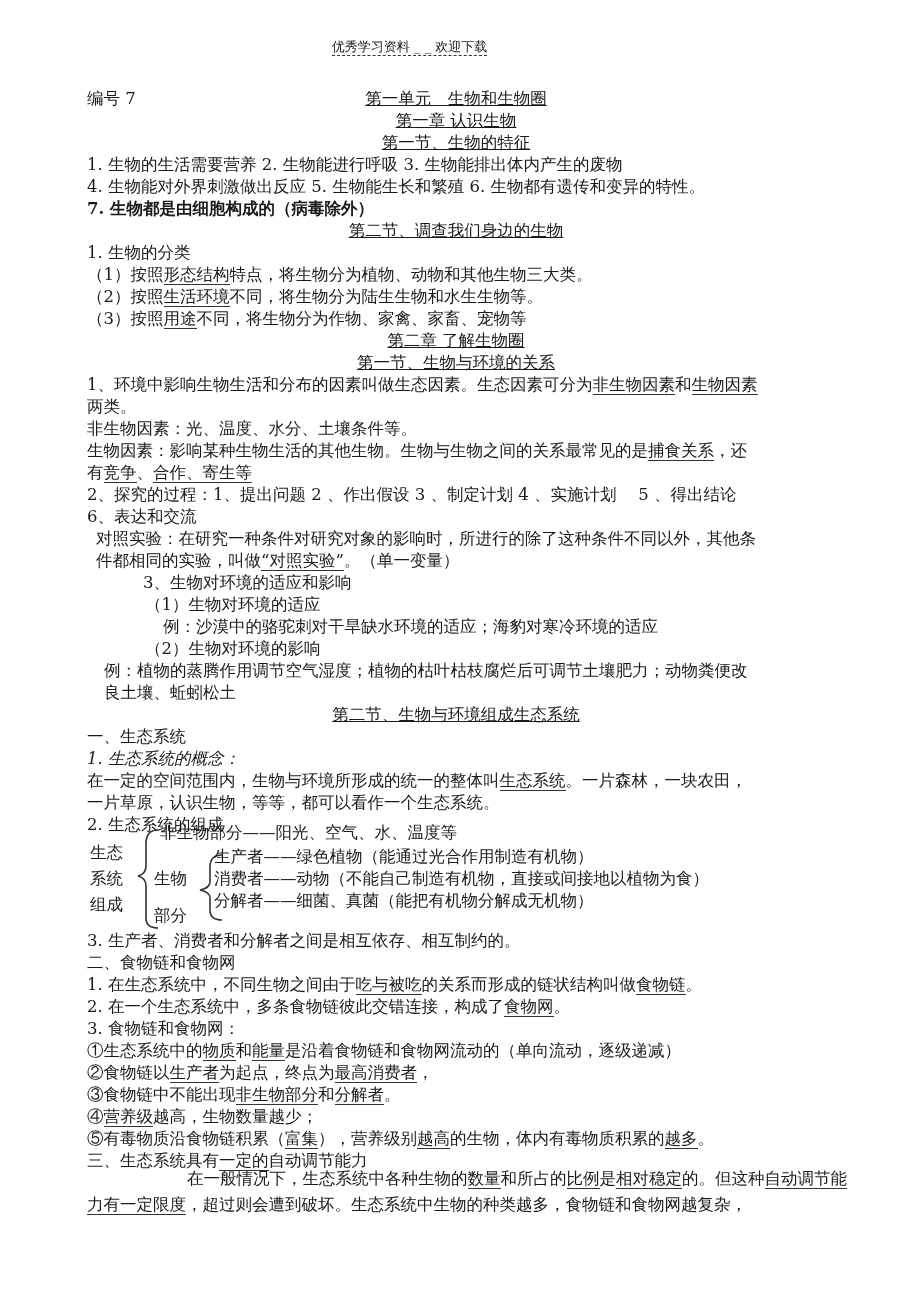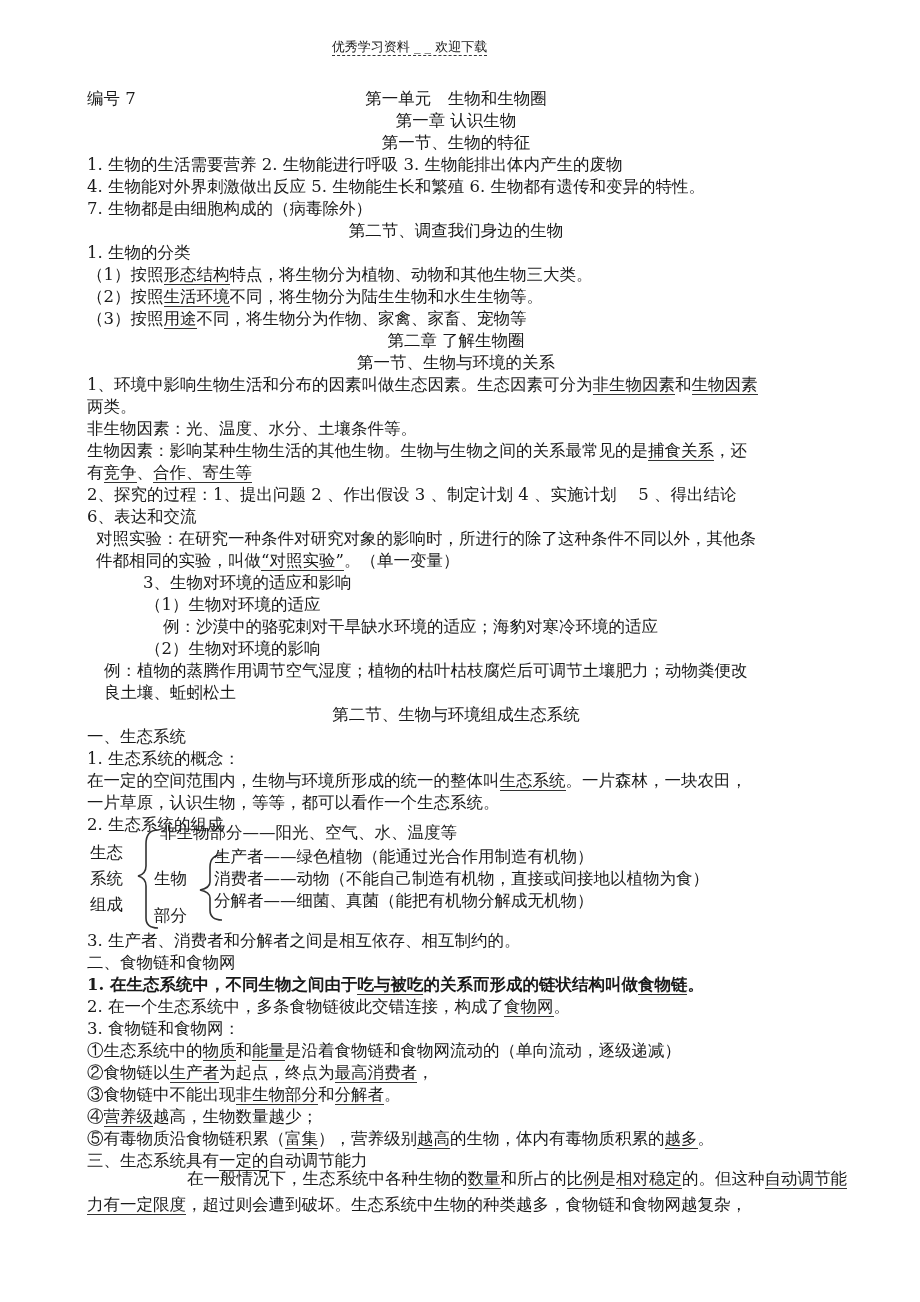--- a/index.html
+++ b/index.html
@@ -2,38 +2,38 @@
 <html><head>
 <meta charset="utf-8">
 <style>
   html, body { margin:0; padding:0; background:#ffffff; }
   body { width:920px; height:1302px; position:relative; overflow:hidden;
          font-family:"DejaVu Serif", "Liberation Serif", serif; color:#1a1a1a; }
   .hdr { position:absolute; left:0; width:819px; top:38px; text-align:center;
          font-size:13px; letter-spacing:0px; }
   .hdr span { border-bottom:1px dashed #333; padding-bottom:1px; }
   .line { position:absolute; left:87px; width:760px; font-size:16.5px; line-height:22px; white-space:nowrap; }
-  .center { left:0; width:912px; text-align:center; }
+  .center { left:0; width:912px; text-align:center;text-decoration:underline; }
   u, .u { text-decoration:none; border-bottom:1.5px solid #333; }
   .diagram { position:absolute; left:90px; top:822px; width:700px; height:108px; font-size:16.5px; }
   .diagram div { position:absolute; white-space:nowrap; }
   svg { position:absolute; left:0; top:0; }
 </style>
 </head>
 <body>
 
 <div class="hdr"><span>优秀学习资料 _ _ 欢迎下载</span></div>
 
 <div class="line" style="top:88px;">编号 7</div>
 <div class="line center" style="top:88px;">第一单元　生物和生物圈</div>
 <div class="line center" style="top:110px;">第一章 认识生物</div>
 <div class="line center" style="top:132px;">第一节、生物的特征</div>
 <div class="line" style="top:154px;">1. 生物的生活需要营养 2. 生物能进行呼吸 3. 生物能排出体内产生的废物</div>
 <div class="line" style="top:176px;">4. 生物能对外界刺激做出反应 5. 生物能生长和繁殖 6. 生物都有遗传和变异的特性。</div>
-<div class="line" style="top:198px;">7. 生物都是由细胞构成的（病毒除外）</div>
+<div class="line" style="top:198px;font-weight:bold;">7. 生物都是由细胞构成的（病毒除外）</div>
 <div class="line center" style="top:220px;">第二节、调查我们身边的生物</div>
 <div class="line" style="top:242px;">1. 生物的分类</div>
 
 <div class="line" style="top:264px;"><span>（1）按照</span><u>形态结构</u><span>特点，将生物分为植物、动物和其他生物三大类。</span></div>
 <div class="line" style="top:286px;"><span>（2）按照</span><u>生活环境</u><span>不同，将生物分为陆生生物和水生生物等。</span></div>
 <div class="line" style="top:308px;"><span>（3）按照</span><u>用途</u><span>不同，将生物分为作物、家禽、家畜、宠物等</span></div>
 
 <div class="line center" style="top:330px;">第二章 了解生物圈</div>
 <div class="line center" style="top:352px;">第一节、生物与环境的关系</div>
 
@@ -50,21 +50,21 @@
 
 <div class="line" style="top:572px; left:143px;">3、生物对环境的适应和影响</div>
 <div class="line" style="top:594px; left:145px;">（1）生物对环境的适应</div>
 <div class="line" style="top:616px; left:163px;">例：沙漠中的骆驼刺对干旱缺水环境的适应；海豹对寒冷环境的适应</div>
 <div class="line" style="top:638px; left:145px;">（2）生物对环境的影响</div>
 <div class="line" style="top:660px; left:104px;">例：植物的蒸腾作用调节空气湿度；植物的枯叶枯枝腐烂后可调节土壤肥力；动物粪便改</div>
 <div class="line" style="top:682px; left:104px;">良土壤、蚯蚓松土</div>
 
 <div class="line center" style="top:704px;">第二节、生物与环境组成生态系统</div>
 <div class="line" style="top:726px;">一、生态系统</div>
-<div class="line" style="top:748px;"> 1. 生态系统的概念：</div>
+<div class="line" style="top:748px;font-style:italic;"> 1. 生态系统的概念：</div>
 <div class="line" style="top:770px;"><span>在一定的空间范围内，生物与环境所形成的统一的整体叫</span><u>生态系统</u><span>。一片森林，一块农田，</span></div>
 <div class="line" style="top:792px;">一片草原，认识生物，等等，都可以看作一个生态系统。</div>
 <div class="line" style="top:814px;">2. 生态系统的组成</div>
 
 <div class="diagram">
   <svg width="700" height="108">
     <path d="M68 8 Q56 8 56 22 L56 44 Q56 52 48 54 Q56 56 56 64 L56 96 Q56 106 68 106" stroke="#333" stroke-width="1.6" fill="none"></path>
     <path d="M132 33 Q120 33 120 45 L120 60 Q120 66 110 68 Q120 70 120 76 L120 88 Q120 98 132 98" stroke="#333" stroke-width="1.6" fill="none"></path>
   </svg>
   <div style="left:0; top:20px;">生态</div>
@@ -73,21 +73,21 @@
   <div style="left:70px; top:0px;">非生物部分——阳光、空气、水、温度等</div>
   <div style="left:64px; top:46px;">生物</div>
   <div style="left:64px; top:83px;">部分</div>
   <div style="left:124px; top:24px;text-align:center;">生产者——绿色植物（能通过光合作用制造有机物）</div>
   <div style="left:124px; top:46px;">消费者——动物（不能自己制造有机物，直接或间接地以植物为食）</div>
   <div style="left:124px; top:68px;">分解者——细菌、真菌（能把有机物分解成无机物）</div>
 </div>
 
 <div class="line" style="top:930px;">3. 生产者、消费者和分解者之间是相互依存、相互制约的。</div>
 <div class="line" style="top:952px;">二、食物链和食物网</div>
-<div class="line" style="top:974px;font-weight:bold;"><span>1. 在生态系统中，不同生物之间由于</span><u>吃与被吃</u><span>的关系而形成的链状结构叫做</span><u>食物链</u><span>。</span></div>
+<div class="line" style="top:974px;"><span>1. 在生态系统中，不同生物之间由于</span><u>吃与被吃</u><span>的关系而形成的链状结构叫做</span><u>食物链</u><span>。</span></div>
 <div class="line" style="top:996px;"><span>2. 在一个生态系统中，多条食物链彼此交错连接，构成了</span><u>食物网</u><span>。</span></div>
 <div class="line" style="top:1018px;">3. 食物链和食物网：</div>
 <div class="line" style="top:1040px;"><span>①生态系统中的</span><u>物质</u><span>和</span><u>能量</u><span>是沿着食物链和食物网流动的（单向流动，逐级递减）</span></div>
 <div class="line" style="top:1062px;"><span>②食物链以</span><u>生产者</u><span>为起点，终点为</span><u>最高消费者</u><span>，</span></div>
 <div class="line" style="top:1084px;"><span>③食物链中不能出现</span><u>非生物部分</u><span>和</span><u>分解者</u><span>。</span></div>
 <div class="line" style="top:1106px;"><span>④</span><u>营养级</u><span>越高，生物数量越少；</span></div>
 <div class="line" style="top:1128px;"><span>⑤有毒物质沿食物链积累（</span><u>富集</u><span>），营养级别</span><u>越高</u><span>的生物，体内有毒物质积累的</span><u>越多</u><span>。</span></div>
 <div class="line" style="top:1150px;"><span>三、生态系统具有</span><u>一定的</u><span>自动调节能力</span></div>
 <div class="line" style="top:1168px;text-align:right;"><span>在一般情况下，生态系统中各种生物的</span><u>数量</u><span>和所占的</span><u>比例</u><span>是</span><u>相对稳定</u><span>的。但这种</span><u>自动调节能</u></div>
 <div class="line" style="top:1194px;"><u>力有一定限度</u><span>，超过则会遭到破坏。生态系统中生物的种类越多，食物链和食物网越复杂，</span></div>

